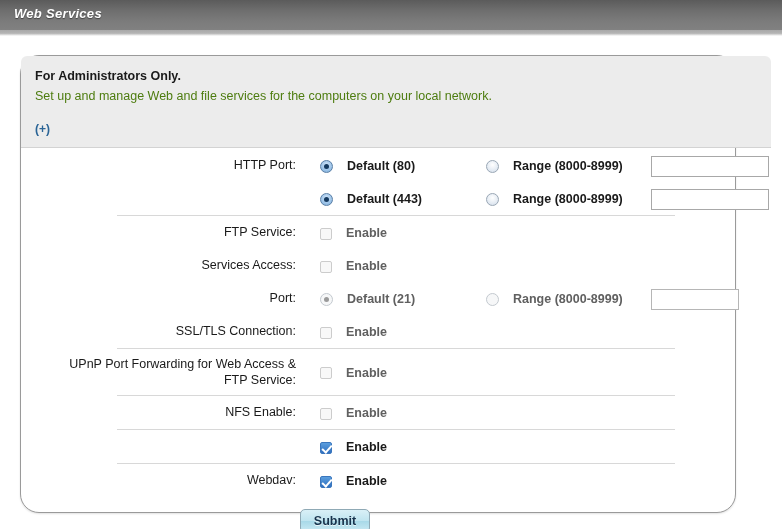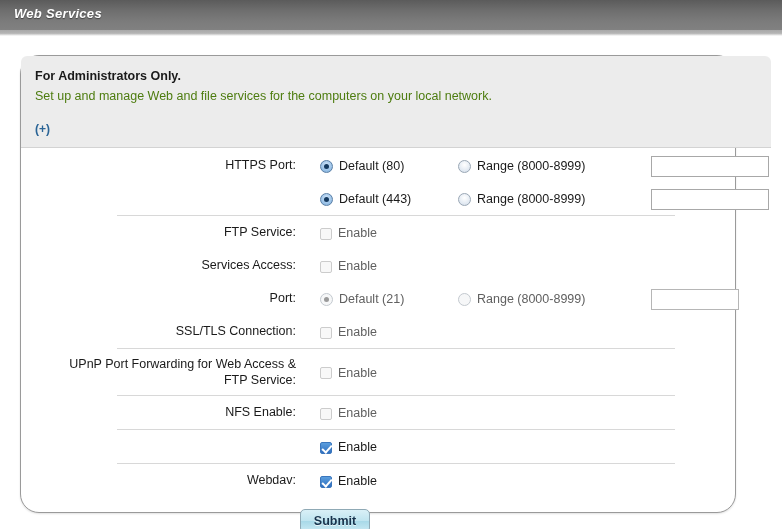--- a/index.html
+++ b/index.html
@@ -94,34 +94,34 @@
     color: #1a1a1a;
     line-height: 33px;
     white-space: pre-line;
   }
   .lbl.two-line {
     line-height: 16px;
     top: 7px;
   }
 
   .ctrl-a { position: absolute; left: 299px; top: 0; height: 33px; line-height: 33px; }
-  .ctrl-b { position: absolute; left: 437px; top: 0; height: 33px; line-height: 33px; }
+  .ctrl-b { position: absolute; left: 465px; top: 0; height: 33px; line-height: 33px; }
   .ctrl-c { position: absolute; left: 630px; top: 0; height: 33px; line-height: 33px; }
   .row.tall .ctrl-a, .row.tall .ctrl-b, .row.tall .ctrl-c { height: 46px; line-height: 46px; }
 
   .opt {
     display: inline-flex;
     align-items: center;
     font-size: 12.5px;
     color: #1a1a1a;
     cursor: pointer;
     vertical-align: middle;
   }
   .opt.disabled { color: #606060; cursor: default; }
-  .opt .txt { margin-left: 6px; }
+  .opt .txt { margin-left: 14px; font-weight: bold; }
 
   
   .radio {
     display: inline-block;
     width: 13px; height: 13px;
     border-radius: 50%;
     border: 1px solid #9aa7b5;
     background: radial-gradient(circle at 50% 35%, #ffffff 0%, #e4ebf3 60%, #cfdae6 100%);
     position: relative;
     flex: none;
@@ -216,21 +216,21 @@
 
   <div id="infobox">
     <div class="admin-title">For Administrators Only.</div>
     <div class="admin-desc">Set up and manage Web and file services for the computers on your local network.</div>
     <a class="expand-link">(+)</a>
   </div>
 
   <div id="form">
 
     <div class="row">
-      <div class="lbl">HTTPS Port:</div>
+      <div class="lbl">HTTP Port:</div>
       <div class="ctrl-a">
         <span class="opt">
           <span class="radio checked"></span>
           <span class="txt">Default (80)</span>
         </span>
       </div>
       <div class="ctrl-b">
         <span class="opt">
           <span class="radio"></span>
           <span class="txt">Range (8000-8999)</span>

